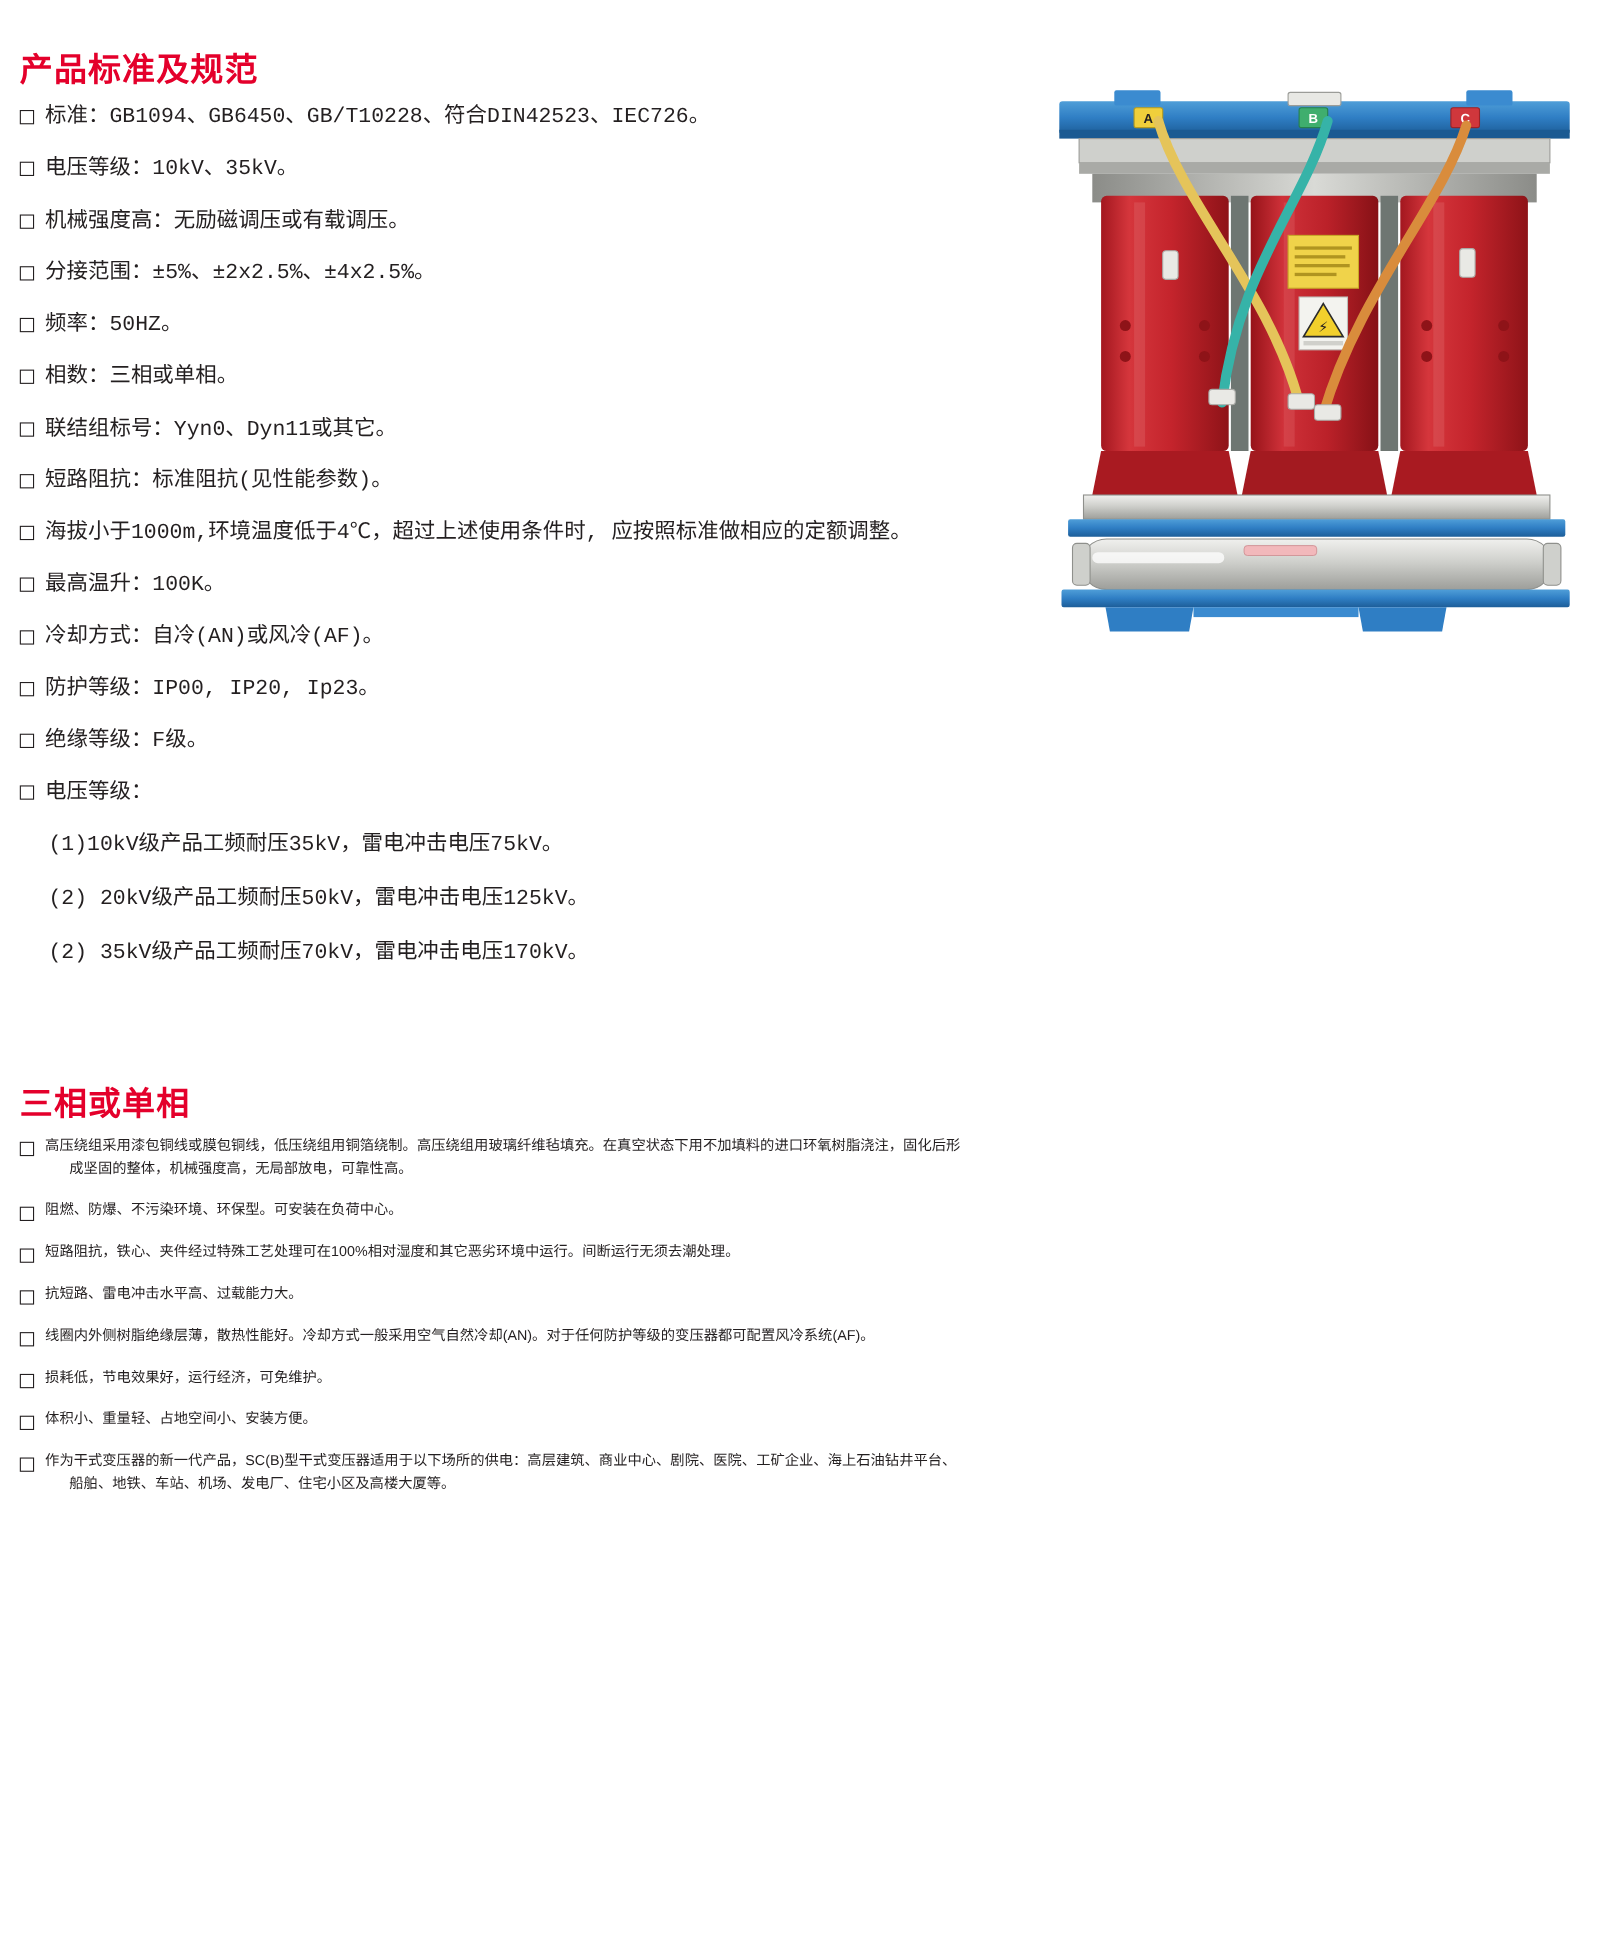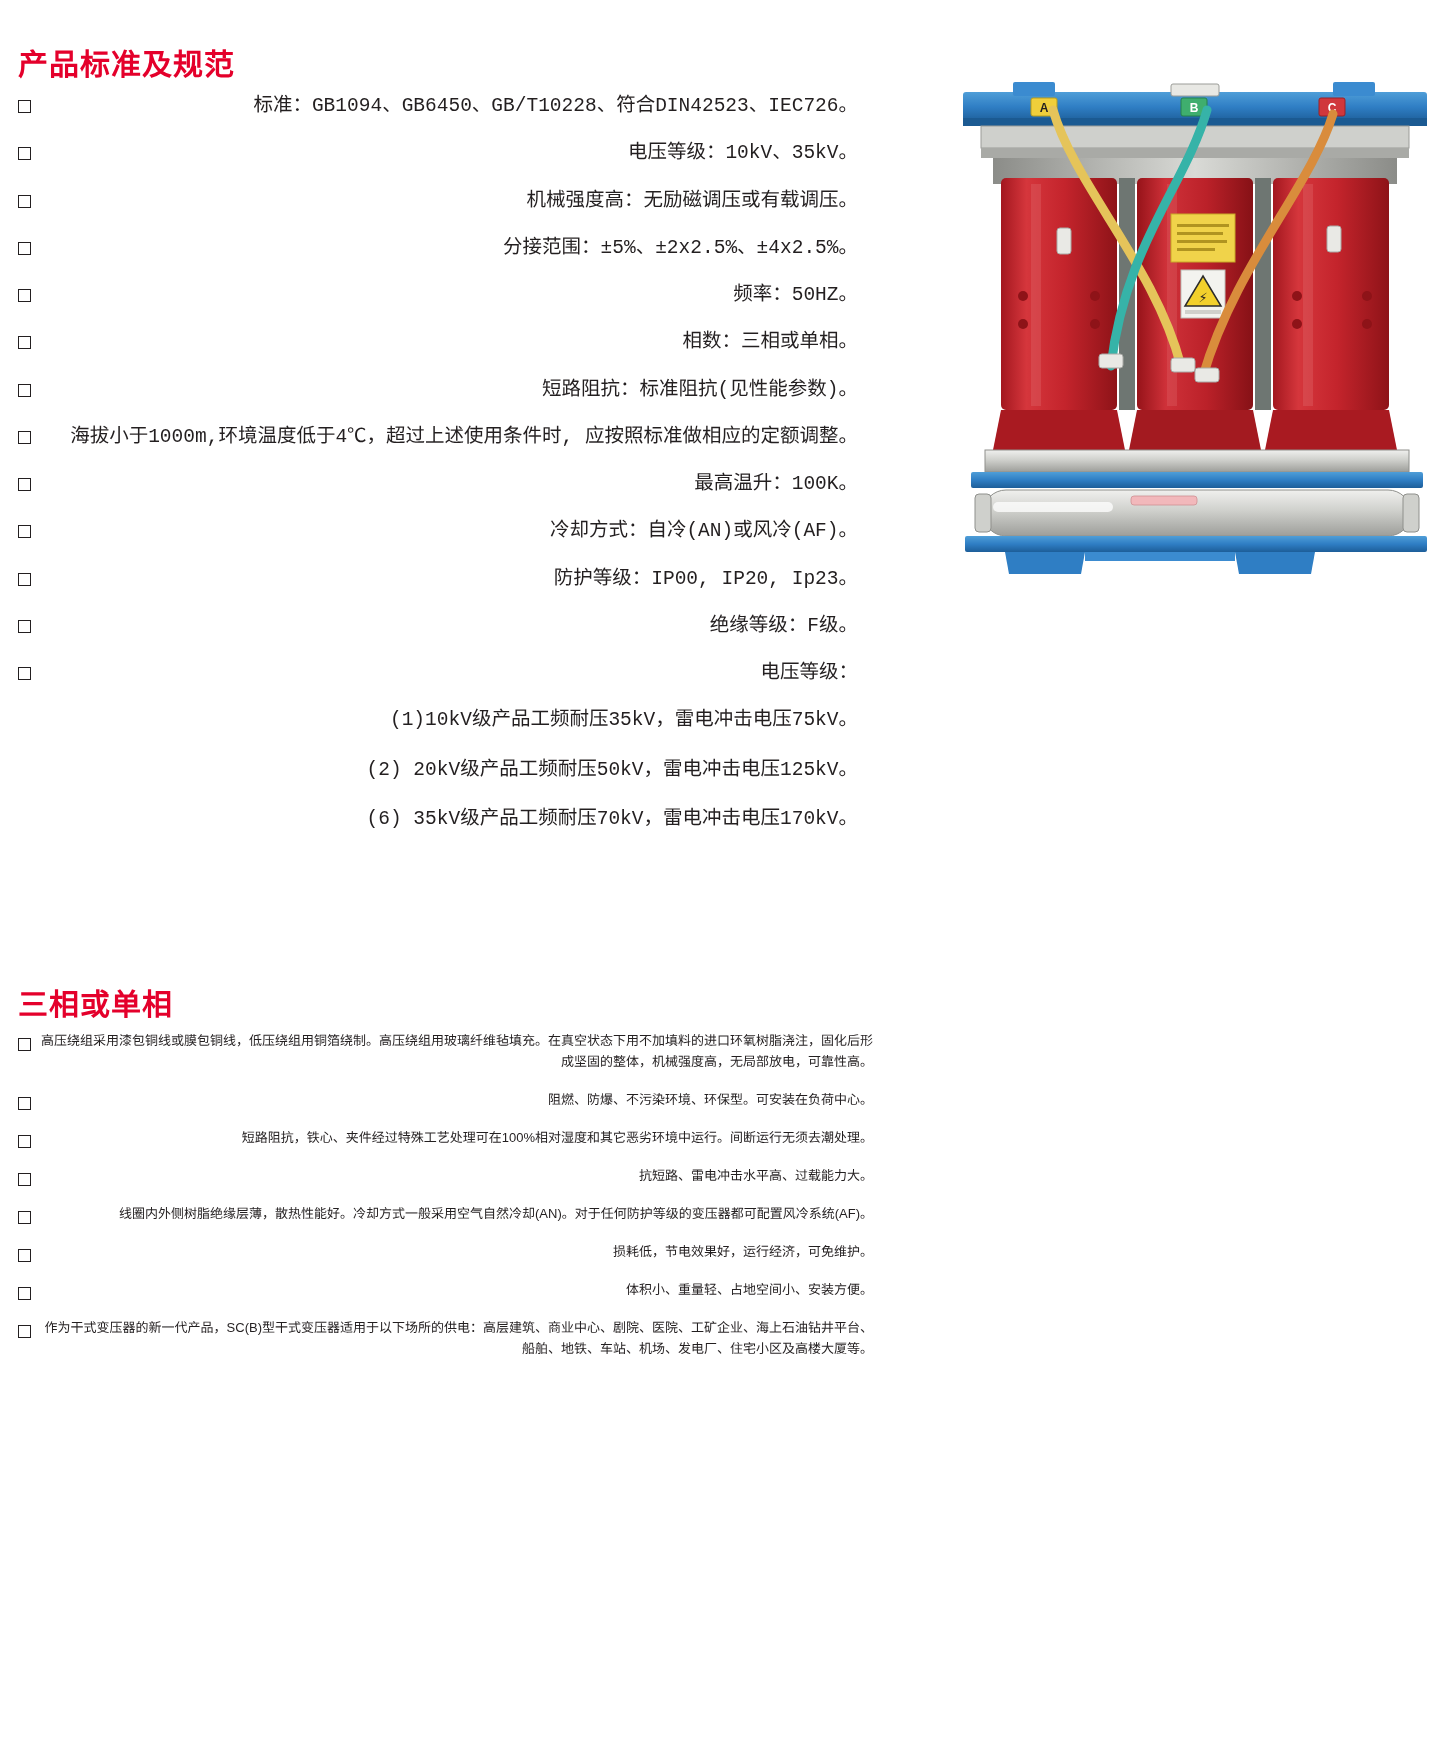--- a/index.html
+++ b/index.html
@@ -16,21 +16,20 @@
     color: #231f20;
     overflow: hidden;
   }
 
   .page {
     position: relative;
     width: 1452px;
     height: 1691px;
     box-sizing: border-box;
     padding: 0;
-    text-align: right;
   }
 
   
   .section-title {
     color: #e4002b;
     font-size: 30px;
     font-weight: bold;
     letter-spacing: 1px;
     line-height: 1.2;
   }
@@ -163,20 +162,24 @@
     <div class="spec-item">
       <span class="box-icon"></span>
       <span class="spec-text">频率：50HZ。</span>
     </div>
 
     <div class="spec-item">
       <span class="box-icon"></span>
       <span class="spec-text">相数：三相或单相。</span>
     </div>
 
+    <div class="spec-item">
+      <span class="box-icon"></span>
+      <span class="spec-text">联结组标号：Yyn0、Dyn11或其它。</span>
+    </div>
 
     <div class="spec-item">
       <span class="box-icon"></span>
       <span class="spec-text">短路阻抗：标准阻抗(见性能参数)。</span>
     </div>
 
     <div class="spec-item">
       <span class="box-icon"></span>
       <span class="spec-text hanging-indent">海拔小于1000m,环境温度低于4℃，超过上述使用条件时, 应按照标准做相应的定额调整。</span>
     </div>
@@ -202,21 +205,21 @@
     </div>
 
     <div class="spec-item">
       <span class="box-icon"></span>
       <span class="spec-text">电压等级：</span>
     </div>
 
     <div class="sub-list">
       <div class="sub-item">(1)10kV级产品工频耐压35kV，雷电冲击电压75kV。</div>
       <div class="sub-item">(2) 20kV级产品工频耐压50kV，雷电冲击电压125kV。</div>
-      <div class="sub-item">(6) 35kV级产品工频耐压70kV，雷电冲击电压170kV。</div>
+      <div class="sub-item">(2) 35kV级产品工频耐压70kV，雷电冲击电压170kV。</div>
     </div>
   </div>
 
   <h2 class="section-title" id="features-title">三相或单相</h2>
 
   <div id="features-list">
 
     <div class="feature-item">
       <span class="box-icon"></span>
       <span class="feature-text">高压绕组采用漆包铜线或膜包铜线，低压绕组用铜箔绕制。高压绕组用玻璃纤维毡填充。在真空状态下用不加填料的进口环氧树脂浇注，固化后形成坚固的整体，机械强度高，无局部放电，可靠性高。</span>

